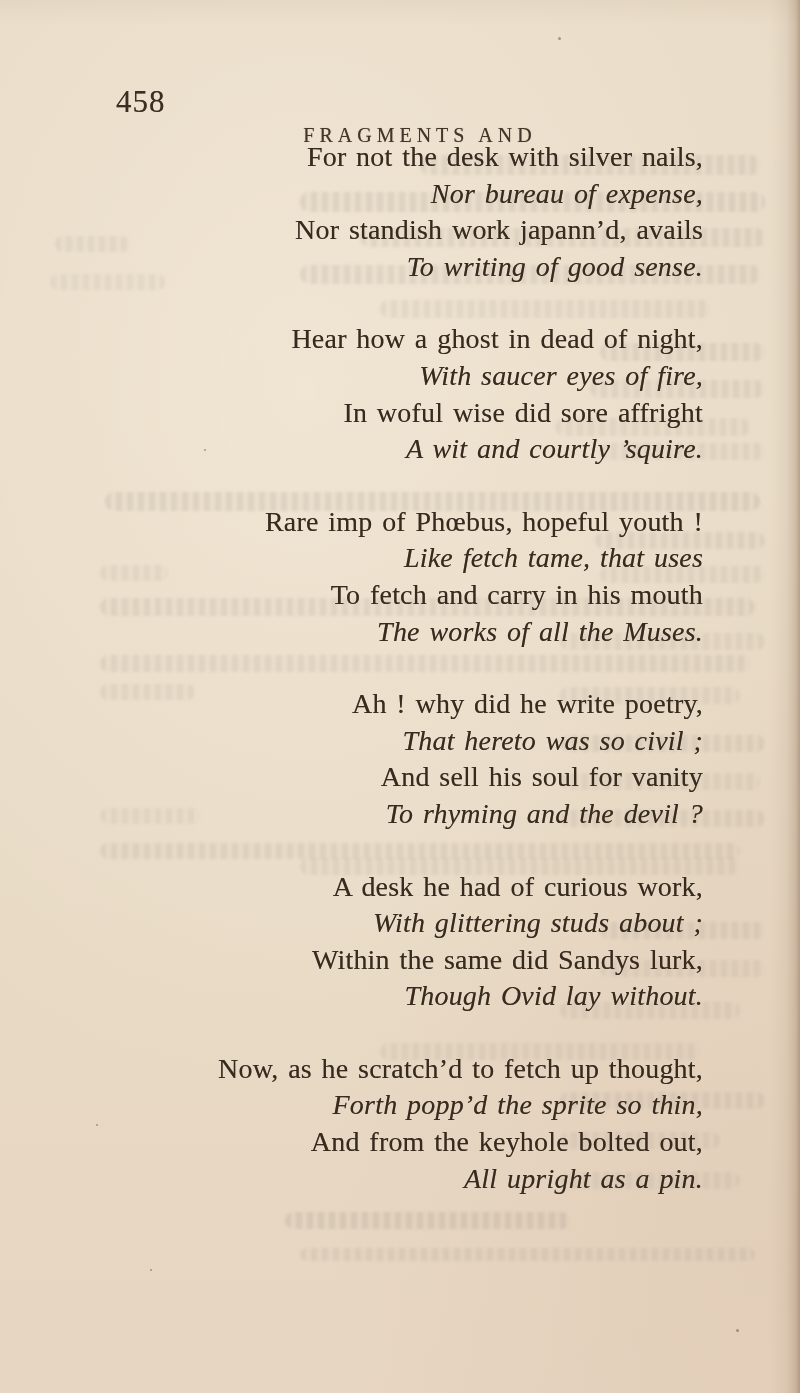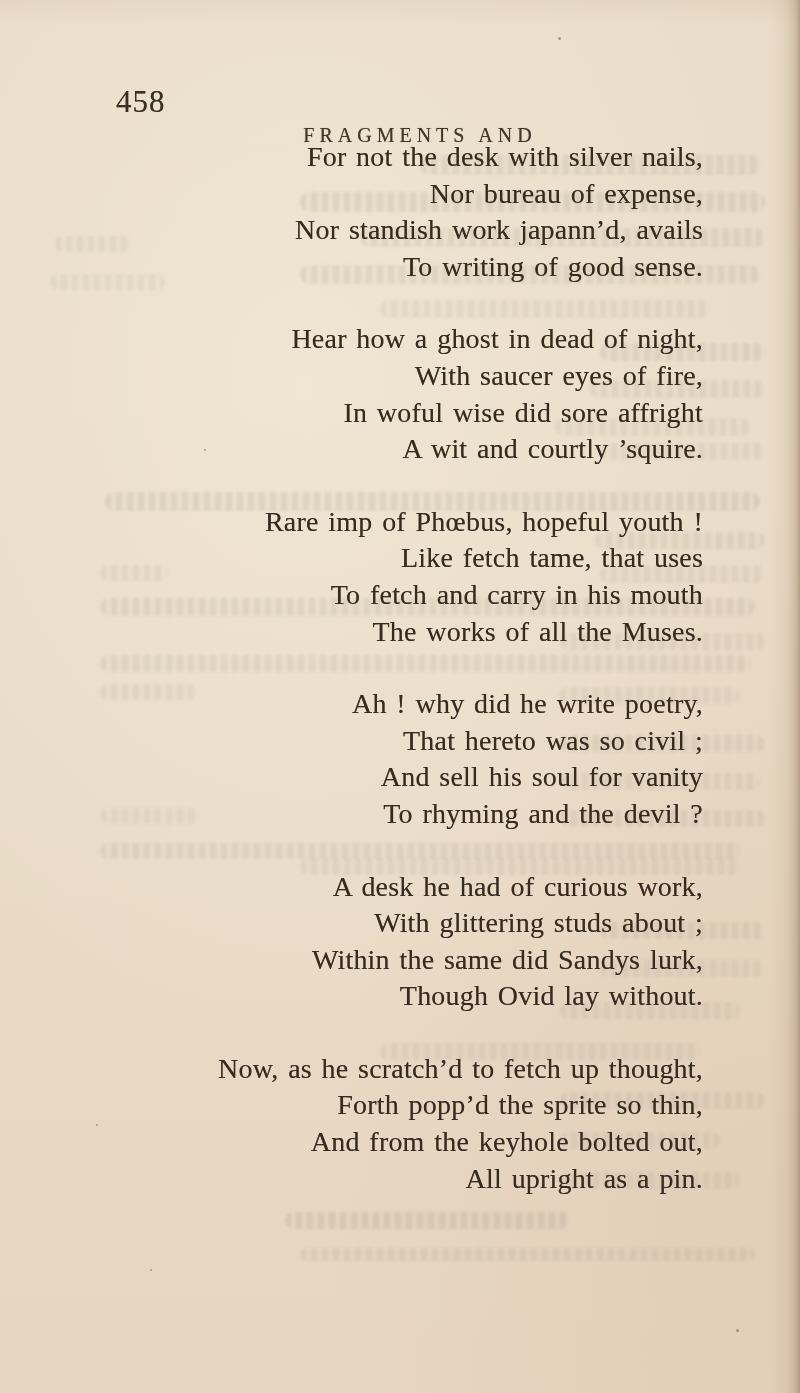--- a/index.html
+++ b/index.html
@@ -39,21 +39,21 @@
   }
 
   .poem{
     position:absolute;left:143px;top:139px;width:560px;
     font-size:28px;line-height:36.6px;color:#372b20;
     word-spacing:2.5px;letter-spacing:.2px;
     text-shadow:0 0 .6px rgba(55,43,32,.5);
   }
   .stanza{margin:0 0 36px 0;text-align:right;}
   .line{margin:0;white-space:nowrap;}
-  .line.indent{padding-left:33px;}
+  .line.indent{padding-left:33px;font-style:italic;}
 
   
   .ghost{
     position:absolute;border-radius:9px;
     background:repeating-linear-gradient(90deg,
        rgba(146,136,125,.34) 0px, rgba(146,136,125,.34) 6px,
        rgba(146,136,125,.07) 6px, rgba(146,136,125,.07) 11px);
     filter:blur(1.6px);
     pointer-events:none;
   }

